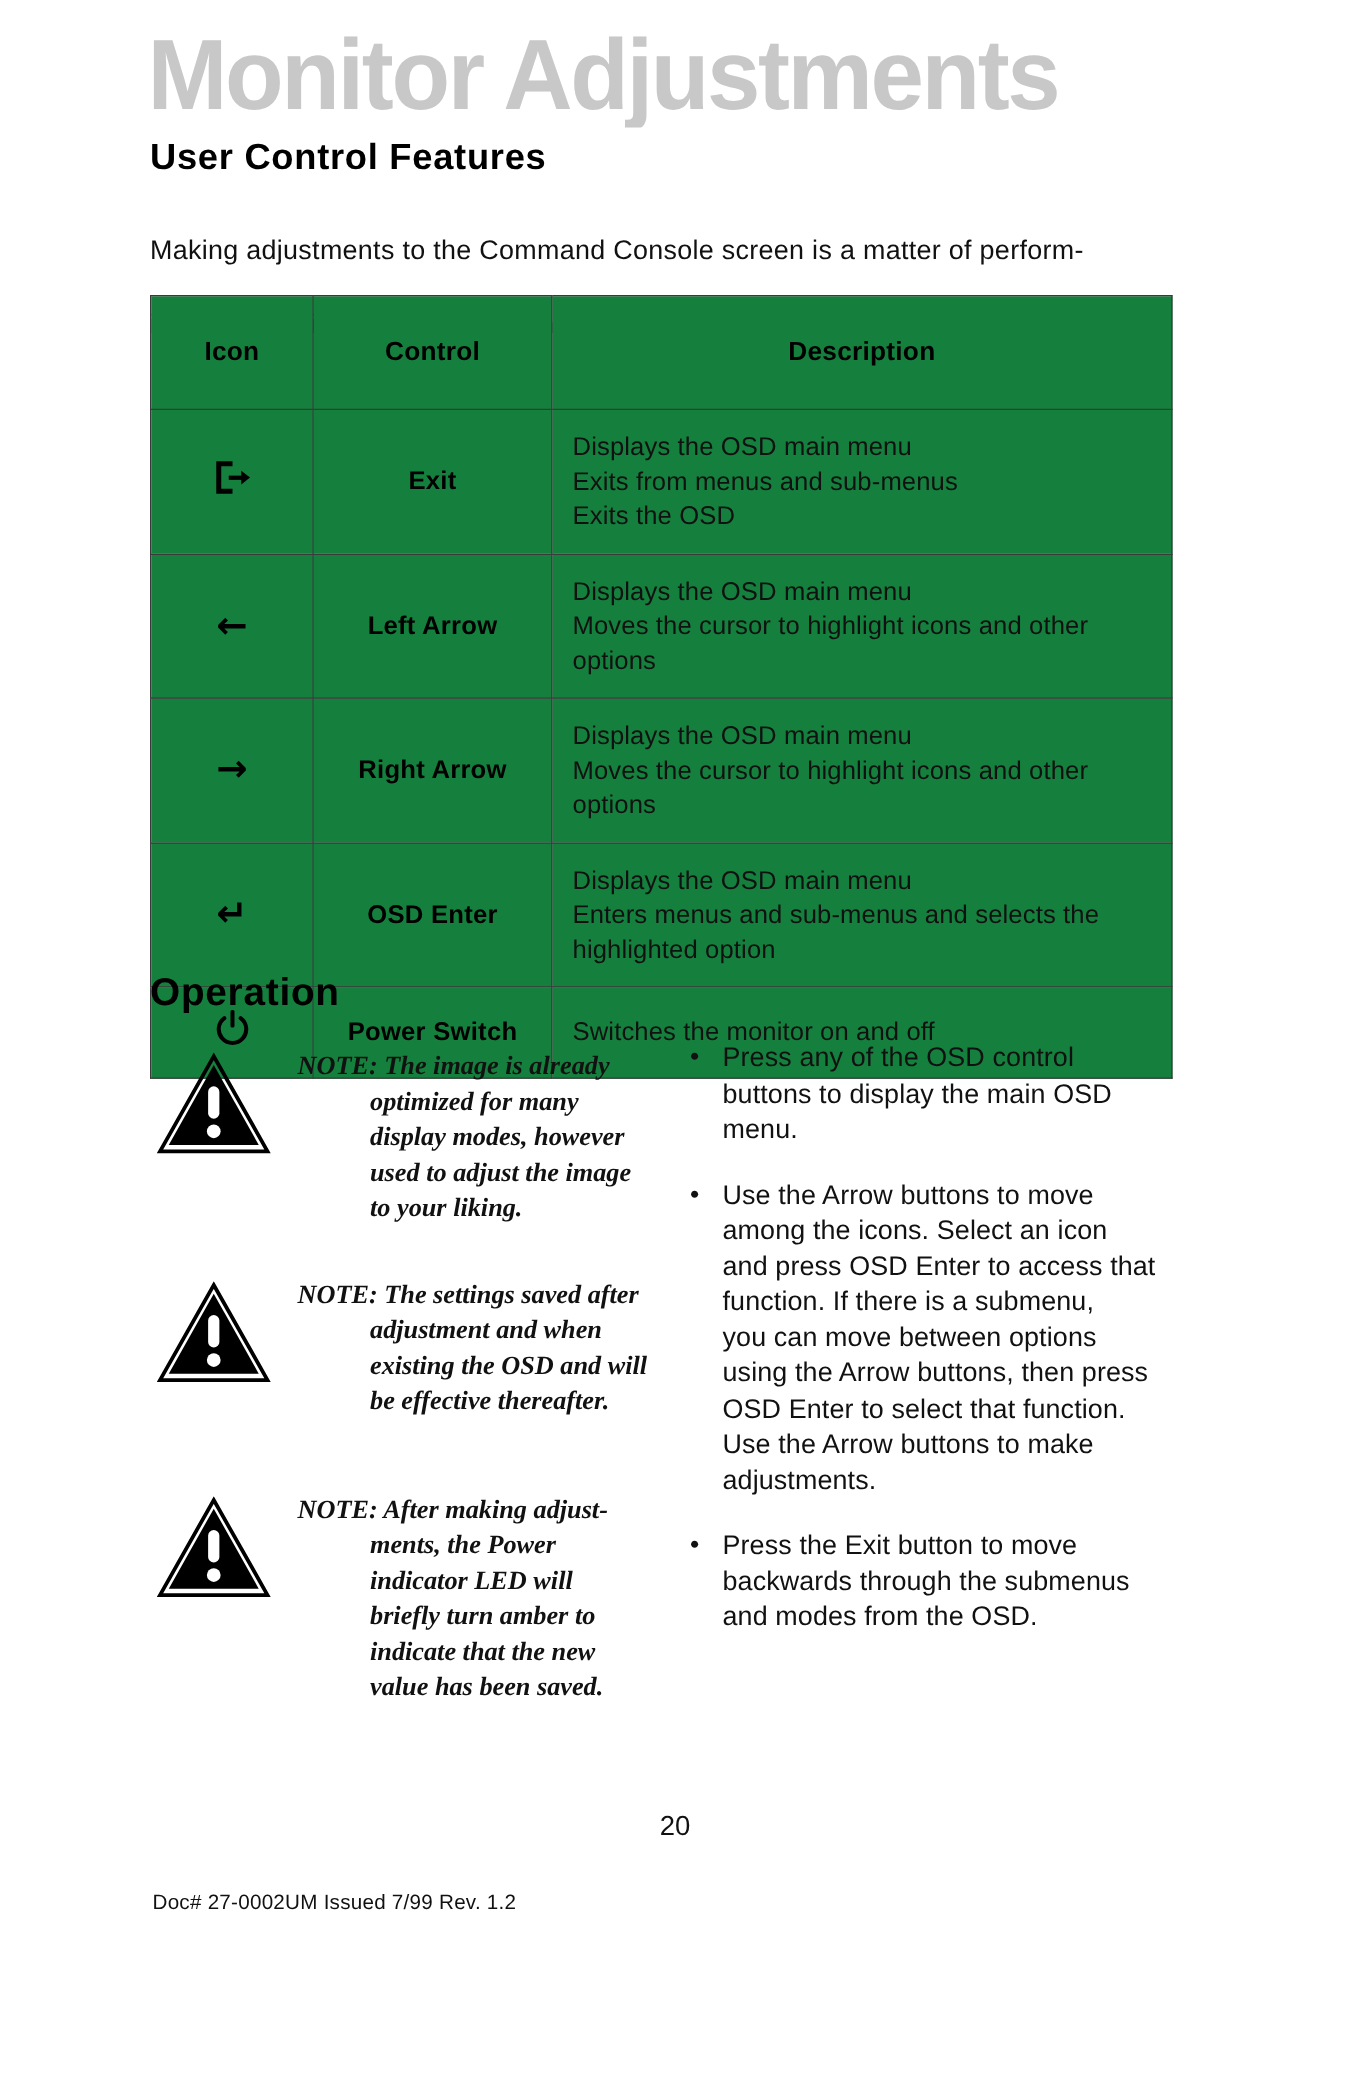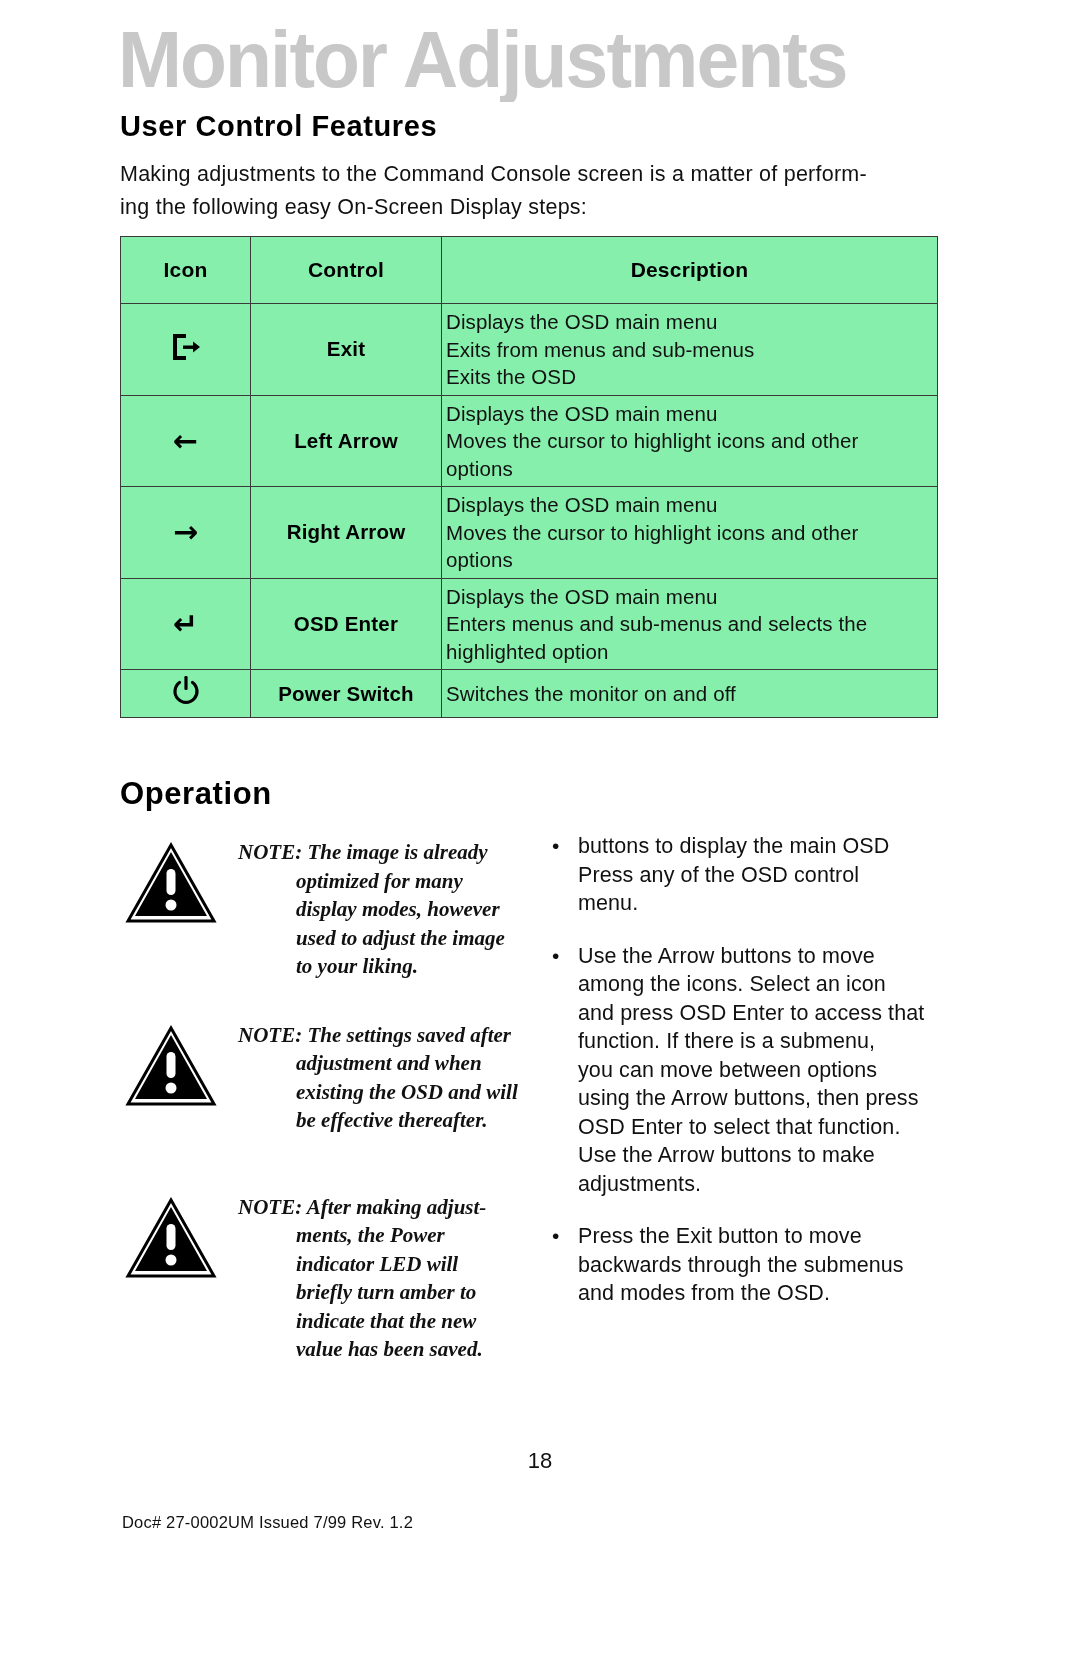--- a/index.html
+++ b/index.html
@@ -60,36 +60,36 @@
   .intro {
     position: absolute;
     left: 120px;
     top: 158px;
     width: 812px;
     font-size: 21.5px;
     line-height: 33px;
     letter-spacing: 0.25px;
     color: #111;
   }
-  .intro div { white-space: nowrap; }
+  .intro div { white-space: nowrap; margin-top: 26px; }
 
   
   .ctl-table {
     position: absolute;
     left: 120px;
     top: 236px;
     width: 818px;
     border-collapse: collapse;
     table-layout: fixed;
   }
   .ctl-table td, .ctl-table th {
     border: 1px solid #3a3a3a;
-    padding: 4px;
+    padding: 16px;
     vertical-align: middle;
-    background: #86efac;
+    background: #15803d;
   }
   .col-icon { width: 130px; }
   .col-control { width: 191px; }
   .col-desc { width: 496px; }
 
   .ctl-table th {
     height: 58px;
     font-size: 21px;
     font-weight: bold;
     font-family: "Liberation Sans", sans-serif;
@@ -363,22 +363,22 @@
         <div class="nt-rest">value has been saved.</div>
       </div>
     </div>
 
   </div>
 
   <div class="bullets-col">
 
     <div class="bullet">
       <span class="dot">•</span>
+      <div class="ln">Press any of the OSD control</div>
       <div class="ln">buttons to display the main OSD</div>
-      <div class="ln">Press any of the OSD control</div>
       <div class="ln">menu.</div>
     </div>
 
     <div class="bullet">
       <span class="dot">•</span>
       <div class="ln">Use the Arrow buttons to move</div>
       <div class="ln">among the icons.  Select an icon</div>
       <div class="ln">and press OSD Enter to access that</div>
       <div class="ln">function.  If there is a submenu,</div>
       <div class="ln">you can move between options</div>
@@ -390,16 +390,16 @@
 
     <div class="bullet">
       <span class="dot">•</span>
       <div class="ln">Press the Exit button to move</div>
       <div class="ln">backwards through the submenus</div>
       <div class="ln">and modes from the OSD.</div>
     </div>
 
   </div>
 
-  <div class="page-number">18</div>
+  <div class="page-number">20</div>
   <div class="doc-info">Doc# 27-0002UM  Issued 7/99  Rev. 1.2</div>
 
 </div>
 
 </body></html>

